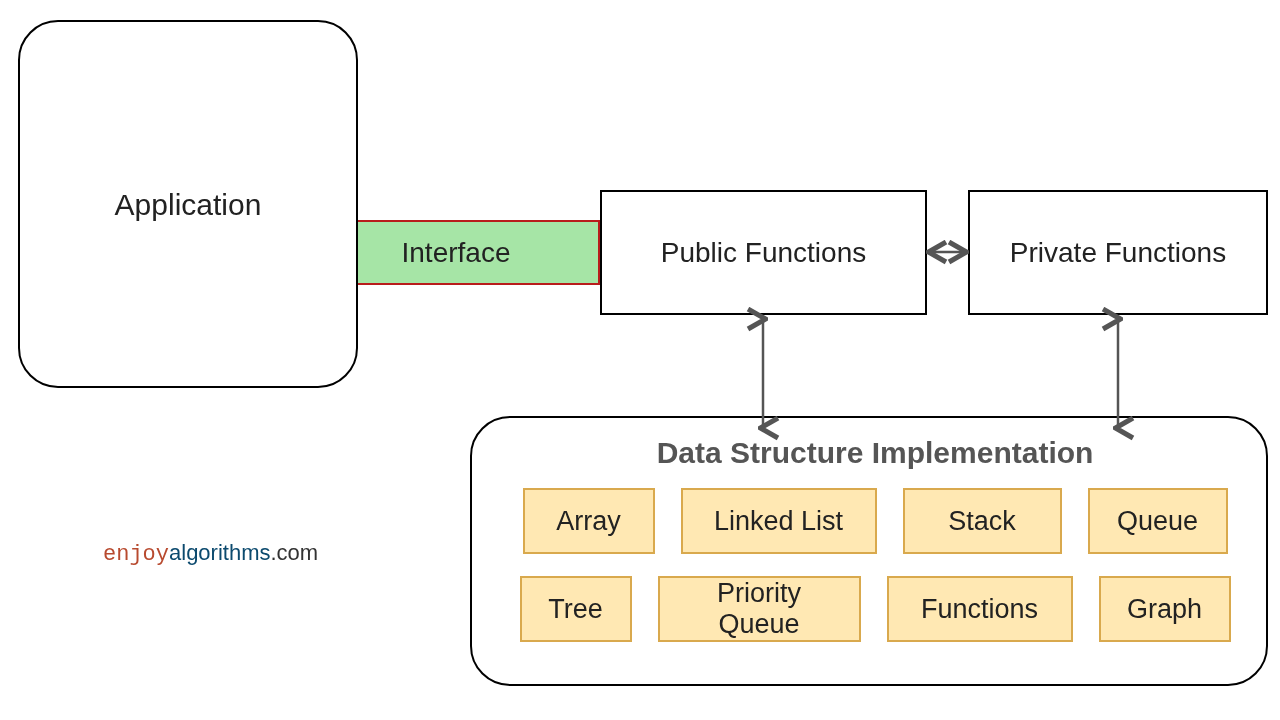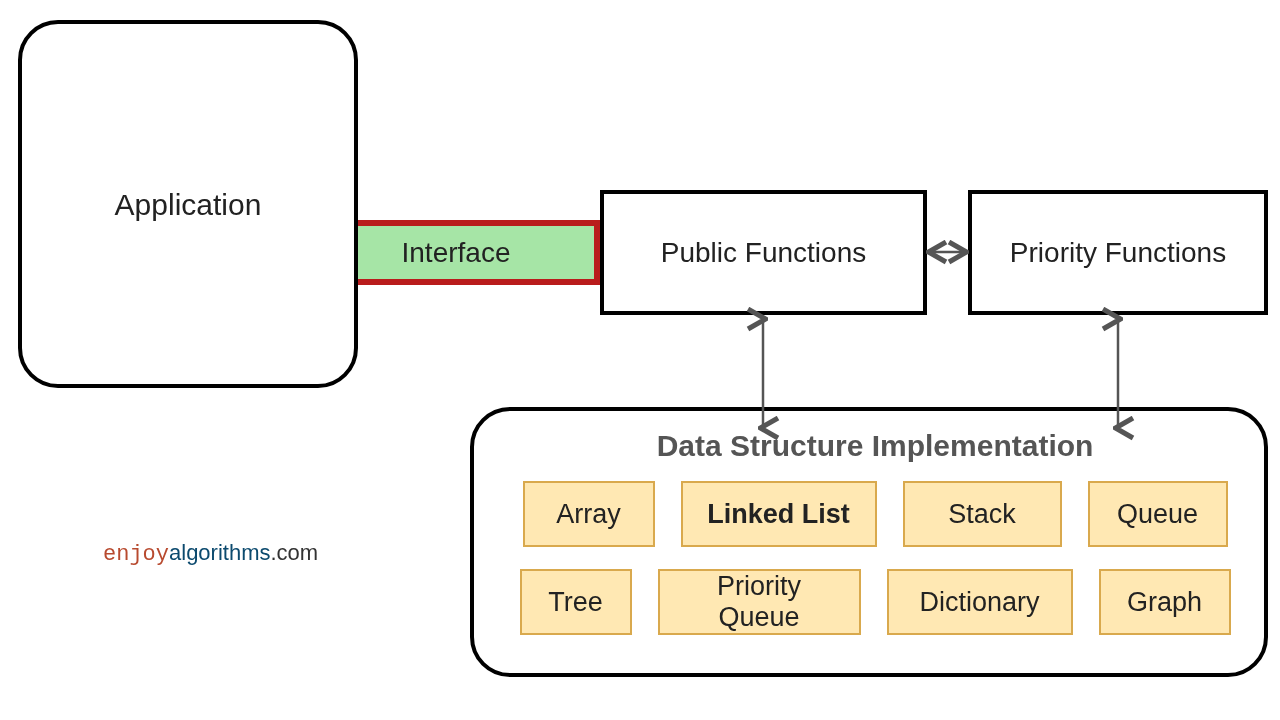--- a/index.html
+++ b/index.html
@@ -5,50 +5,50 @@
     * { box-sizing: border-box; margin: 0; padding: 0; }
     body {
       width: 1280px;
       height: 720px;
       background: #ffffff;
       position: relative;
       font-family: Arial, Helvetica, sans-serif;
     }
     .box {
       position: absolute;
-      border: 4px solid #000000;
+      border: 2px solid #000000;
       background: #fff;
       display: flex;
       align-items: center;
       justify-content: center;
       text-align: center;
       font-size: 28px;
       color: #222;
     }
     .rounded-large { border-radius: 40px; }
     .app-box {
       left: 18px; top: 20px; width: 340px; height: 368px;
       border-radius: 40px;
       font-size: 30px;
       line-height: 1.3;
     }
     .interface-box {
       left: 312px; top: 220px; width: 288px; height: 65px;
       background: #a6e5a6;
-      border: 6px solid #b91c1c;
+      border: 2px solid #b91c1c;
       font-size: 28px;
     }
     .public-box {
       left: 600px; top: 190px; width: 327px; height: 125px;
     }
     .private-box {
       left: 968px; top: 190px; width: 300px; height: 125px;
     }
     .impl-box {
-      left: 470px; top: 407px; width: 798px; height: 270px;
+      left: 470px; top: 416px; width: 798px; height: 270px;
       border-radius: 40px;
       display: block;
       padding: 18px 14px 20px 26px;
     }
     .impl-title {
       text-align: center;
       font-size: 30px;
       font-weight: bold;
       color: #555;
       margin-bottom: 18px;
@@ -65,21 +65,21 @@
       border: 2px solid #d9a94d;
       font-size: 27px;
       color: #222;
       height: 66px;
       display: flex;
       align-items: center;
       justify-content: center;
       padding: 0 22px;
     }
     .w-array { width: 132px; }
-    .w-ll { width: 196px; font-weight: bold; }
+    .w-ll { width: 196px; }
     .w-stack { width: 159px; }
     .w-queue { width: 140px; }
     .w-tree { width: 112px; }
     .w-pq { width: 203px; }
     .w-dict { width: 186px; }
     .w-graph { width: 132px; }
     svg.connector {
       position: absolute;
       overflow: visible;
     }
@@ -103,21 +103,21 @@
   <div>
     <span>Application</span><br>
   </div>
 </div>
 
 <div class="box public-box">
   <span>Public Functions</span>
 </div>
 
 <div class="box private-box">
-  <span>Priority Functions</span>
+  <span>Private Functions</span>
 </div>
 
 <div class="box impl-box rounded-large">
   <div class="impl-title">Data Structure Implementation</div>
   <div class="ds-grid">
     <div class="ds-item w-array">
         <span>Array</span>
       </div>
     <div class="ds-item w-ll">
         <span>Linked List</span>
@@ -128,21 +128,21 @@
     <div class="ds-item w-queue">
         <span>Queue</span>
       </div>
     <div class="ds-item w-tree">
         <span>Tree</span>
       </div>
     <div class="ds-item w-pq">
         <span>Priority Queue</span>
       </div>
     <div class="ds-item w-dict">
-        <span>Dictionary</span>
+        <span>Functions</span>
       </div>
     <div class="ds-item w-graph">
         <span>Graph</span>
       </div>
   </div>
 </div>
 
 <svg class="connector" style="left:927px; top:240px; width:41px; height:24px;">
   <defs>
     <marker id="ah1a" markerWidth="10" markerHeight="10" refX="2" refY="5" orient="auto">

